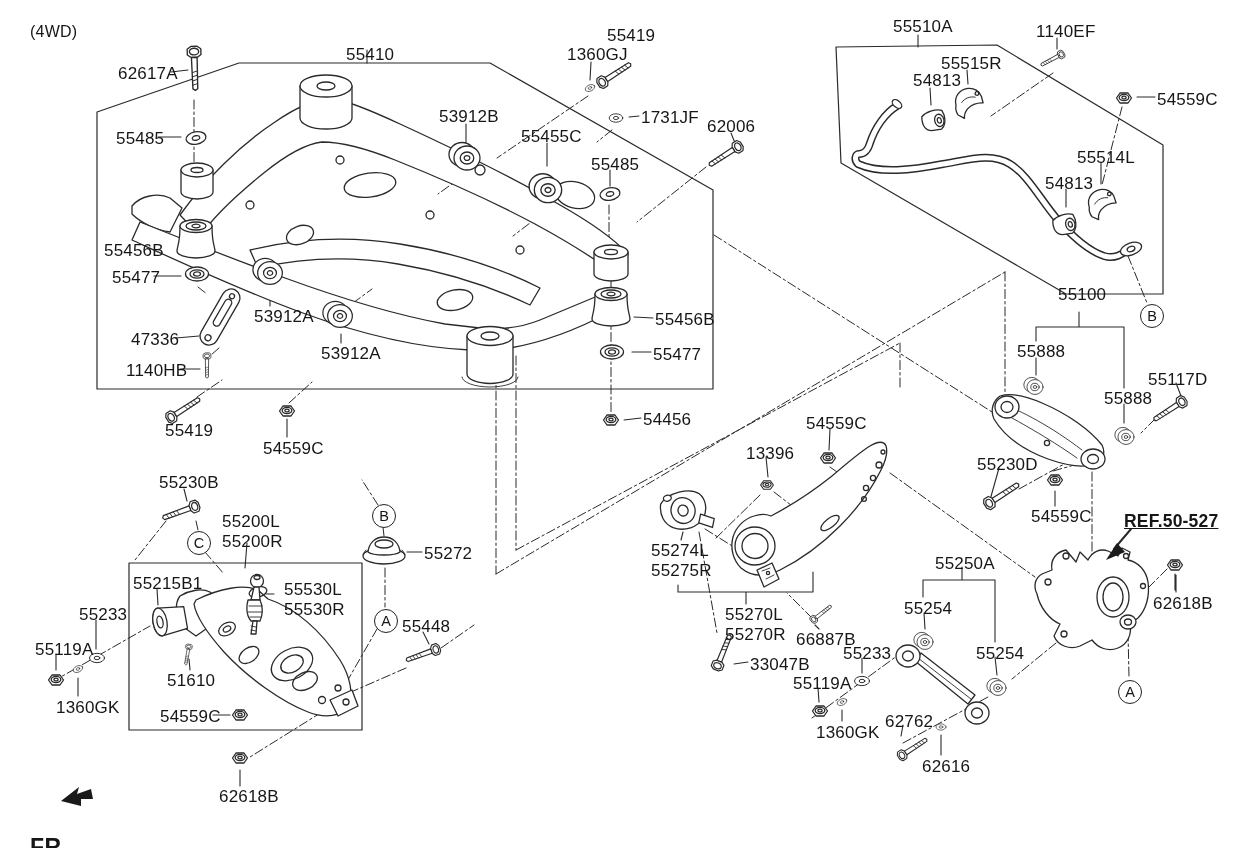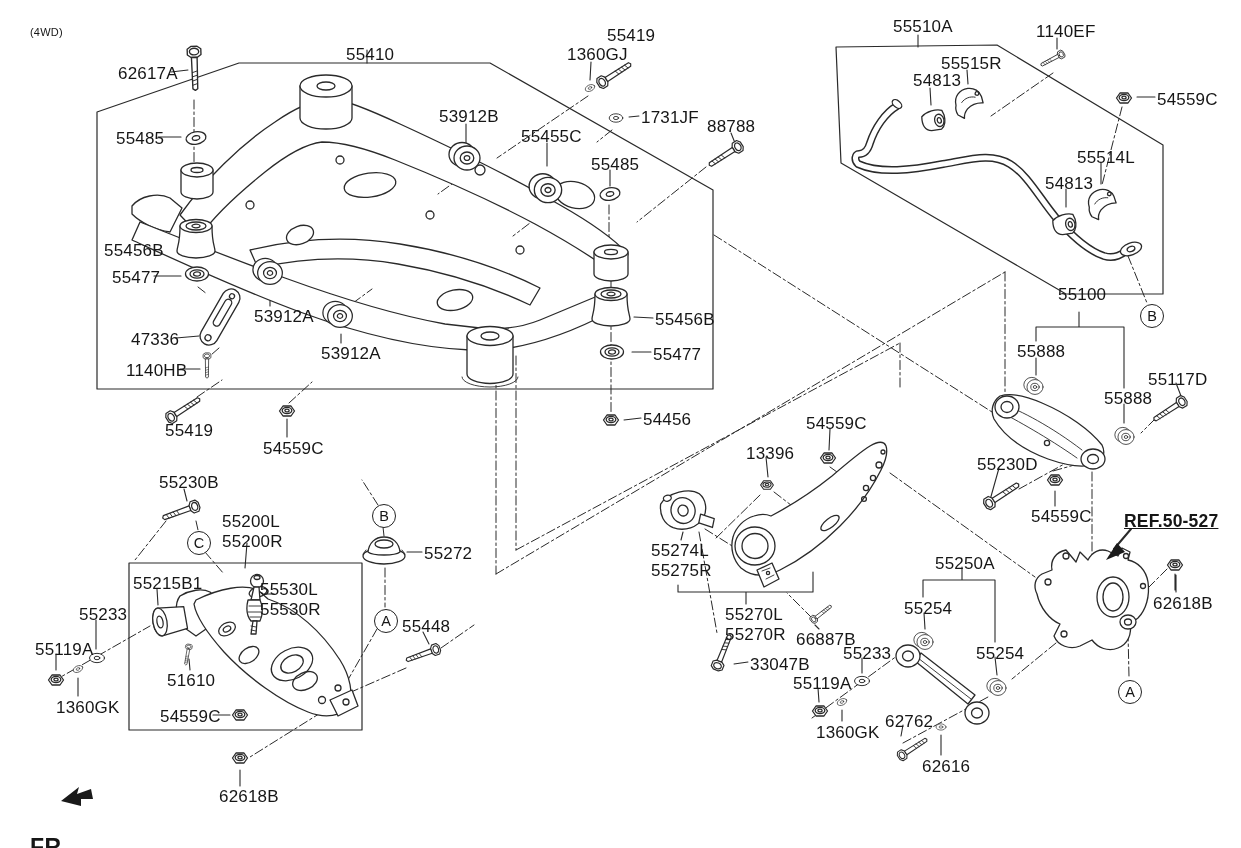--- a/index.html
+++ b/index.html
@@ -15,21 +15,21 @@
   #art .ld{stroke-width:1.1;}
   #art .thin{stroke-width:0.9;}
   #art .box{stroke-width:1.2;}
   #art .barline{stroke-width:8;}
   #art .barline2{stroke:#ffffff;stroke-width:5;}
   #art .stem{stroke-width:2;}
   .lbl{position:absolute;font-size:17px;line-height:20px;white-space:nowrap;letter-spacing:0.2px;}
   .lbl span{display:block;}
   .lbl.ref{font-weight:bold;text-decoration:underline;font-size:17.5px;}
   .lbl.fr{font-weight:bold;font-size:23px;letter-spacing:0.5px;}
-  .lbl.note{font-size:11px;}
+  .lbl.note{font-size:16px;}
   .marker{position:absolute;width:22px;height:22px;border:1.6px solid #222;border-radius:50%;
     display:flex;align-items:center;justify-content:center;font-size:14.5px;background:#fff;}
 </style>
 </head>
 <body>
 
 <div id="stage">
 
 <svg id="art" width="1241" height="848" viewBox="0 0 1241 848">
   <defs>
@@ -326,21 +326,21 @@
   <div class="lbl" style="left:165px;top:421px">55419</div>
   <div class="lbl" style="left:263px;top:439px">54559C</div>
   <div class="lbl" style="left:254px;top:307px">53912A</div>
   <div class="lbl" style="left:321px;top:344px">53912A</div>
   <div class="lbl" style="left:439px;top:107px">53912B</div>
   <div class="lbl" style="left:521px;top:127px">55455C</div>
   <div class="lbl" style="left:567px;top:45px">1360GJ</div>
   <div class="lbl" style="left:607px;top:26px">55419</div>
   <div class="lbl" style="left:641px;top:108px">1731JF</div>
   <div class="lbl" style="left:591px;top:155px">55485</div>
-  <div class="lbl" style="left:707px;top:117px">88788</div>
+  <div class="lbl" style="left:707px;top:117px">62006</div>
   <div class="lbl" style="left:655px;top:310px">55456B</div>
   <div class="lbl" style="left:653px;top:345px">55477</div>
   <div class="lbl" style="left:643px;top:410px">54456</div>
 
   <div class="lbl" style="left:893px;top:17px">55510A</div>
   <div class="lbl" style="left:1036px;top:22px">1140EF</div>
   <div class="lbl" style="left:941px;top:54px">55515R</div>
   <div class="lbl" style="left:913px;top:71px">54813</div>
   <div class="lbl" style="left:1157px;top:90px">54559C</div>
   <div class="lbl" style="left:1077px;top:148px">55514L</div>
@@ -381,21 +381,21 @@
   <div class="lbl" style="left:222px;top:512px">
     <span>55200L</span>
     <span>55200R</span>
   </div>
   <div class="lbl" style="left:133px;top:574px">55215B1</div>
   <div class="lbl" style="left:79px;top:605px">55233</div>
   <div class="lbl" style="left:35px;top:640px">55119A</div>
   <div class="lbl" style="left:56px;top:698px">1360GK</div>
   <div class="lbl" style="left:167px;top:671px">51610</div>
   <div class="lbl" style="left:160px;top:707px">54559C</div>
-  <div class="lbl" style="left:260px;top:580px">
+  <div class="lbl" style="left:284px;top:580px">
     <span>55530L</span>
     <span>55530R</span>
   </div>
   <div class="lbl" style="left:424px;top:544px">55272</div>
   <div class="lbl" style="left:402px;top:617px">55448</div>
   <div class="lbl" style="left:219px;top:787px">62618B</div>
   <div class="lbl fr" style="left:30px;top:837px">FR.</div>
 
   <div class="marker" style="left:187px;top:531px">C</div>
   <div class="marker" style="left:372px;top:504px">B</div>

